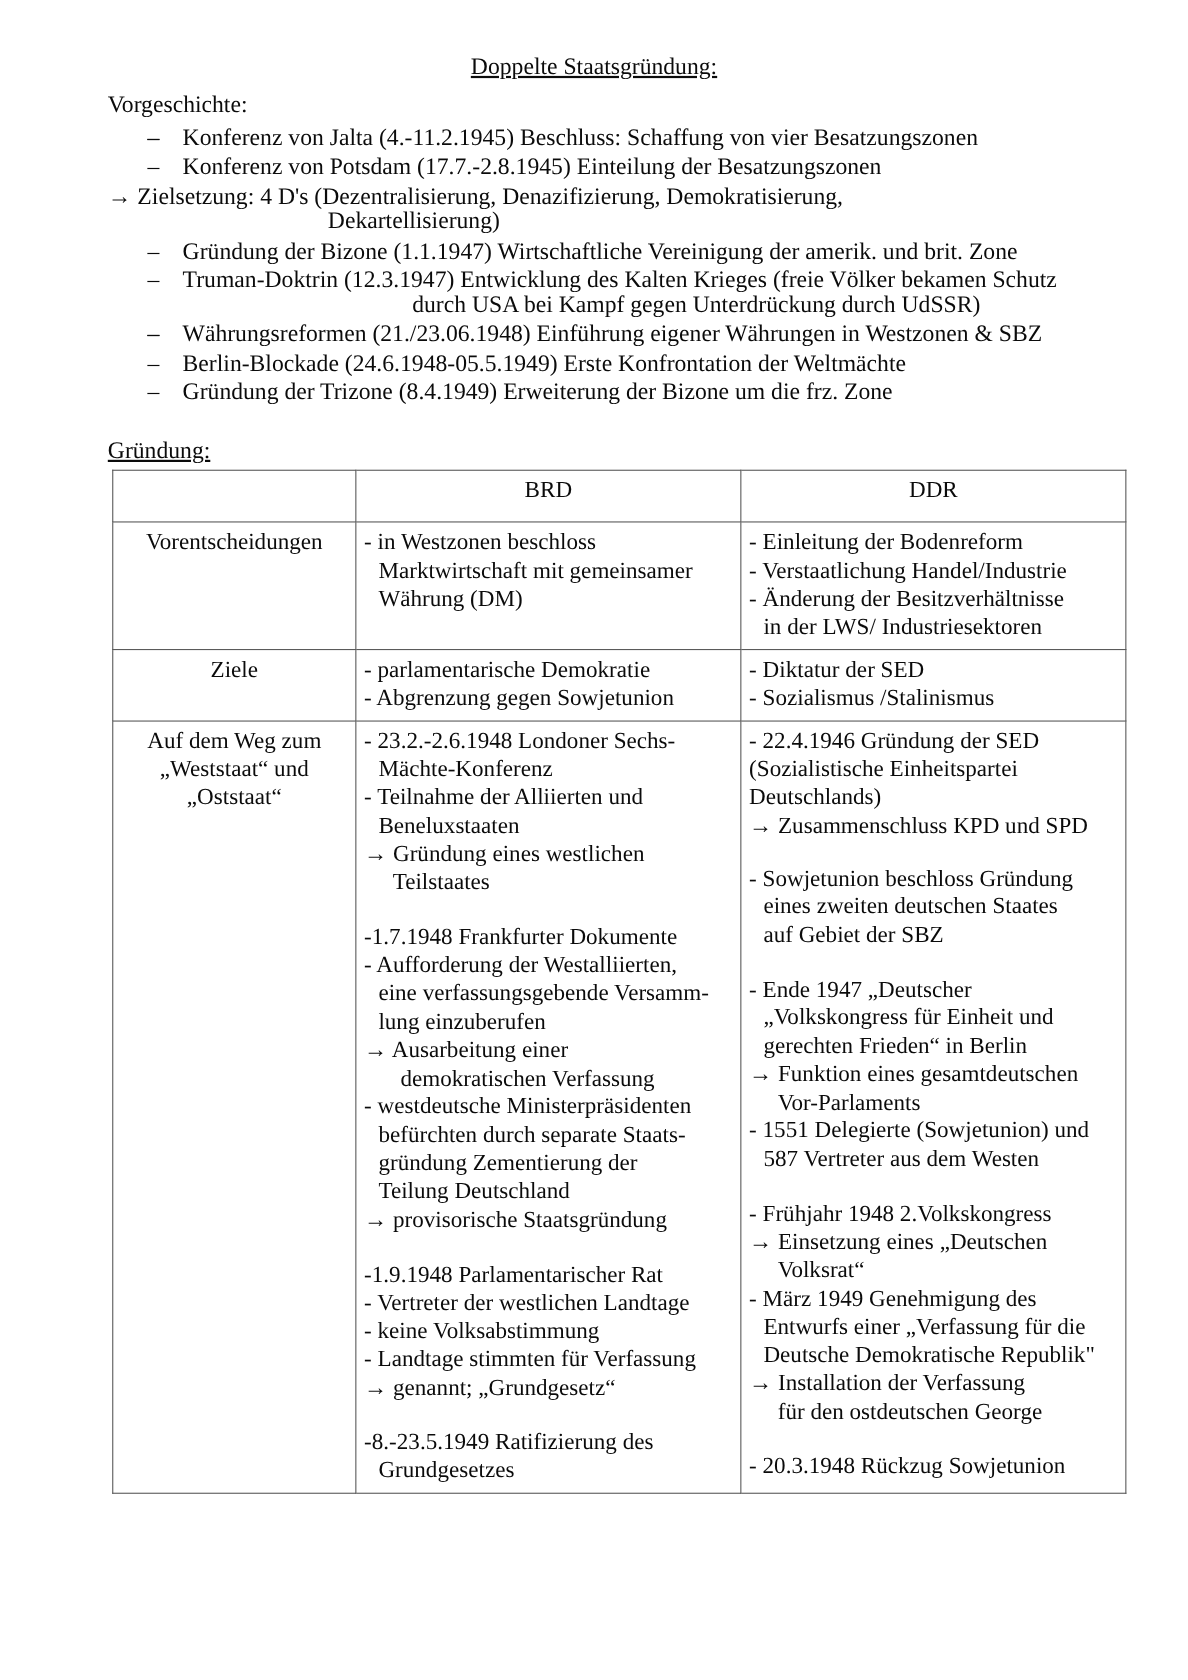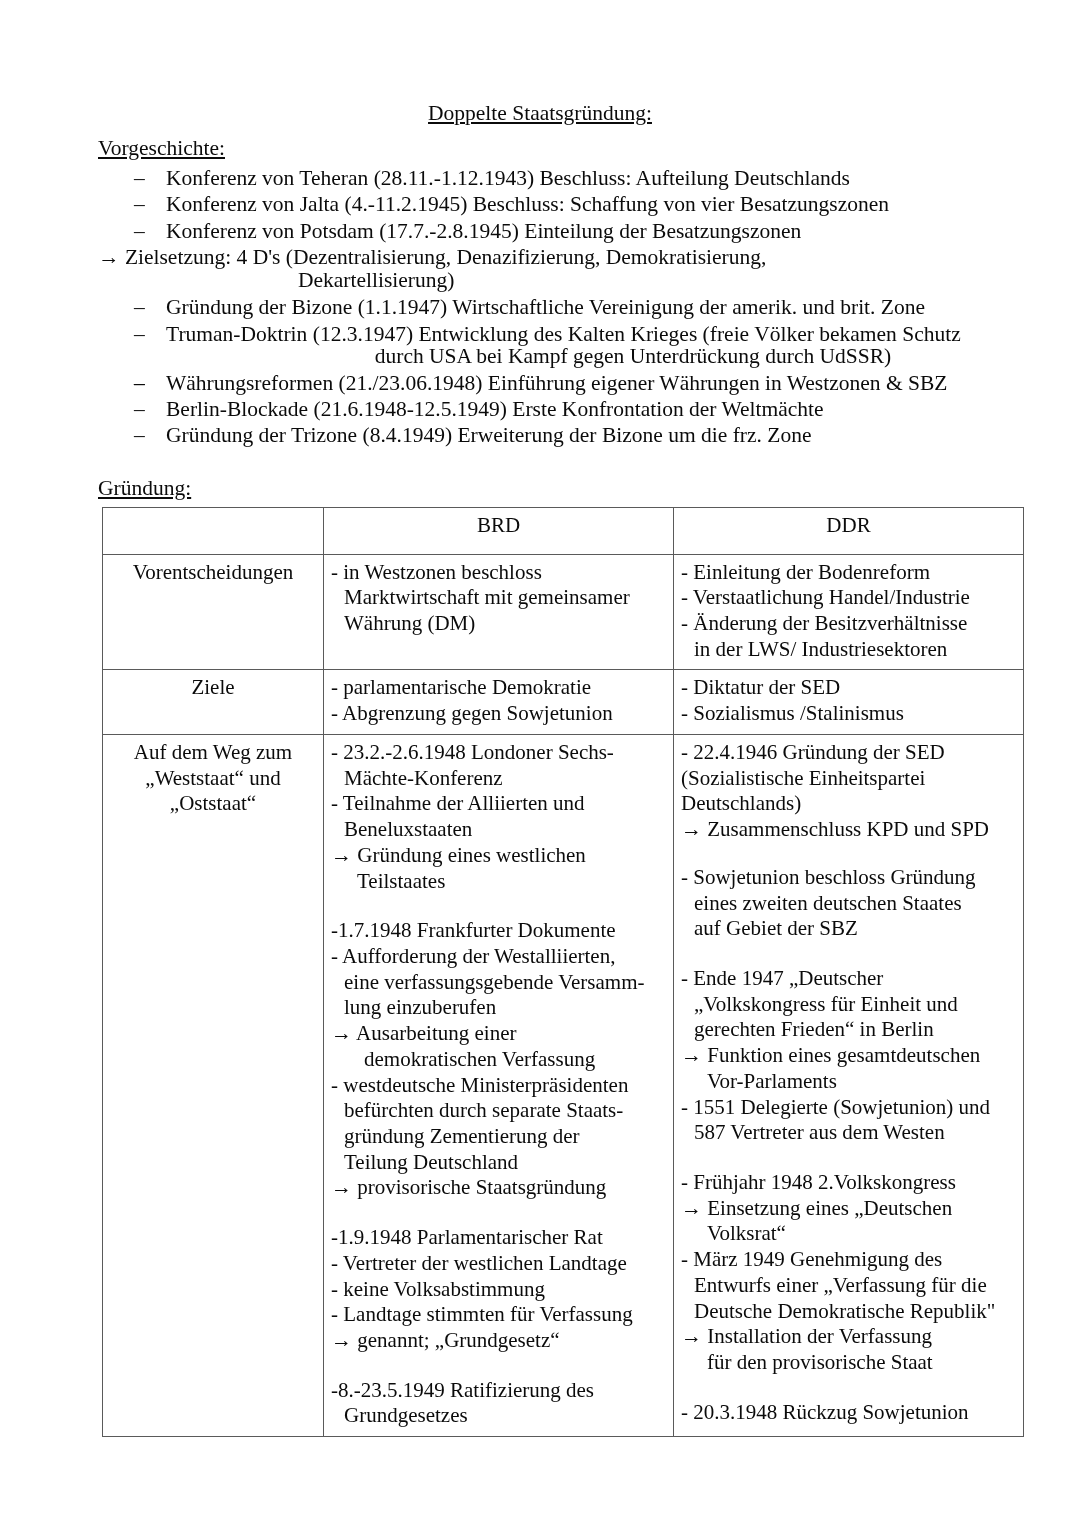--- a/index.html
+++ b/index.html
@@ -23,37 +23,36 @@
     left: 0; top: 0;
     width: 1080px;
     height: 1527px;
     padding: 0;
   }
 
   
   .doc-title {
     text-align: center;
     font-size: 21.5px;
-    padding-top: 103px;
+    padding-top: 50px;
     line-height: 1.0;
   }
   .doc-title span {
     text-decoration: underline;
     text-underline-offset: 2px;
   }
 
   
   .section-heading {
     margin-left: 98px;
     margin-top: 13px;
     font-size: 21.5px;
     line-height: 1.0;
   }
   .section-heading span {
-    text-decoration: underline;
     text-underline-offset: 2px;
   }
 
   
   .bullets {
     margin: 0;
     padding: 0;
     list-style: none;
     margin-left: 98px;
     margin-top: 8px;
@@ -144,21 +143,20 @@
     <span>Doppelte Staatsgründung:</span>
   </div>
 
   <div class="section-heading">
     <span>Vorgeschichte:</span>
   </div>
 
   <ul class="bullets">
     <li>
       <span class="dash">–</span>
-      <span>Konferenz von Teheran (28.11.-1.12.1943) Beschluss: Aufteilung Deutschlands</span>
     </li>
     <li>
       <span class="dash">–</span>
       <span>Konferenz von Jalta (4.-11.2.1945) Beschluss: Schaffung von vier Besatzungszonen</span>
     </li>
     <li>
       <span class="dash">–</span>
       <span>Konferenz von Potsdam (17.7.-2.8.1945) Einteilung der Besatzungszonen</span>
     </li>
   </ul>
@@ -180,21 +178,21 @@
     </li>
     <li>
       <span class="dash">–</span>
     </li>
     <li>
       <span class="dash">–</span>
       <span>Währungsreformen (21./23.06.1948) Einführung eigener Währungen in Westzonen &amp; SBZ</span>
     </li>
     <li>
       <span class="dash">–</span>
-      <span>Berlin-Blockade (21.6.1948-12.5.1949) Erste Konfrontation der Weltmächte</span>
+      <span>Berlin-Blockade (24.6.1948-05.5.1949) Erste Konfrontation der Weltmächte</span>
     </li>
     <li>
       <span class="dash">–</span>
       <span>Gründung der Trizone (8.4.1949) Erweiterung der Bizone um die frz. Zone</span>
     </li>
   </ul>
 
   <div class="heading2">
     <span>Gründung:</span>
   </div>
@@ -300,21 +298,21 @@
             <div>- 1551 Delegierte (Sowjetunion) und</div>
             <div class="ind1">587 Vertreter aus dem Westen</div>
             <div class="spacer"></div>
             <div>- Frühjahr 1948 2.Volkskongress</div>
             <div>→ Einsetzung eines „Deutschen</div>
             <div class="ind2">Volksrat“</div>
             <div>- März 1949 Genehmigung des</div>
             <div class="ind1">Entwurfs einer „Verfassung für die</div>
             <div class="ind1">Deutsche Demokratische Republik"</div>
             <div>→ Installation der Verfassung</div>
-            <div class="ind2">für den provisorische Staat</div>
+            <div class="ind2">für den ostdeutschen George</div>
             <div class="spacer"></div>
             <div>- 20.3.1948 Rückzug Sowjetunion</div>
           </div>
         </td>
       </tr>
     </tbody>
   </table>
 
 </div>
 

